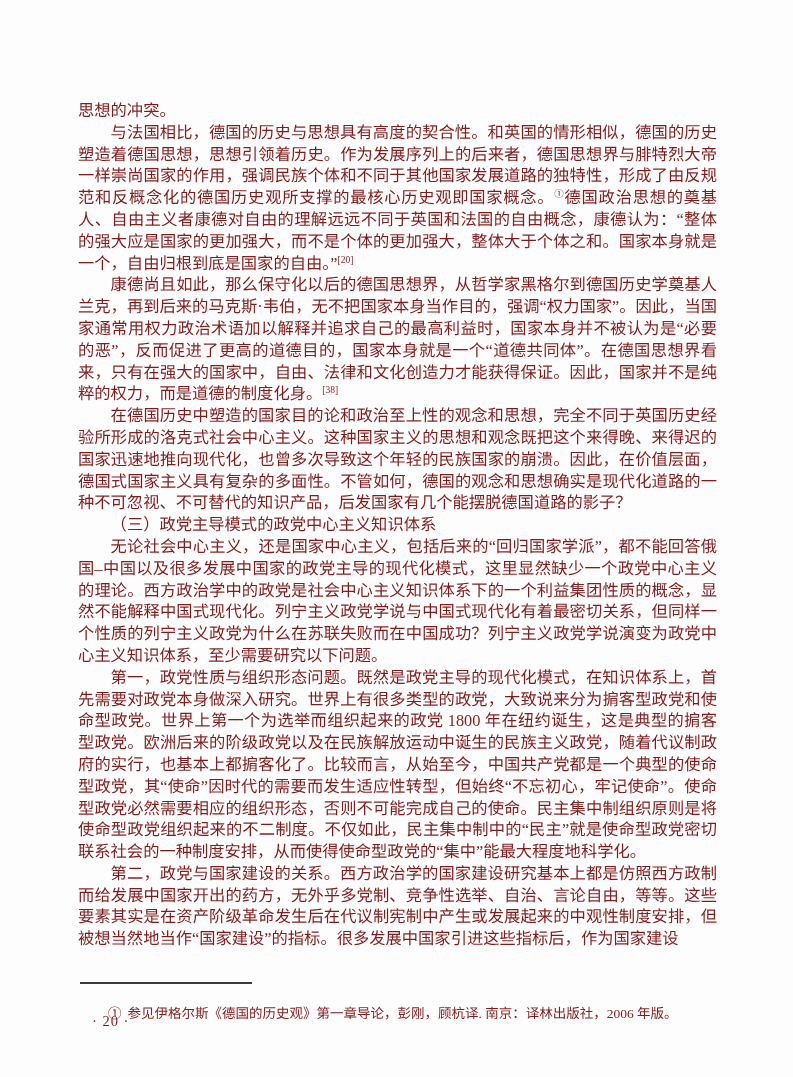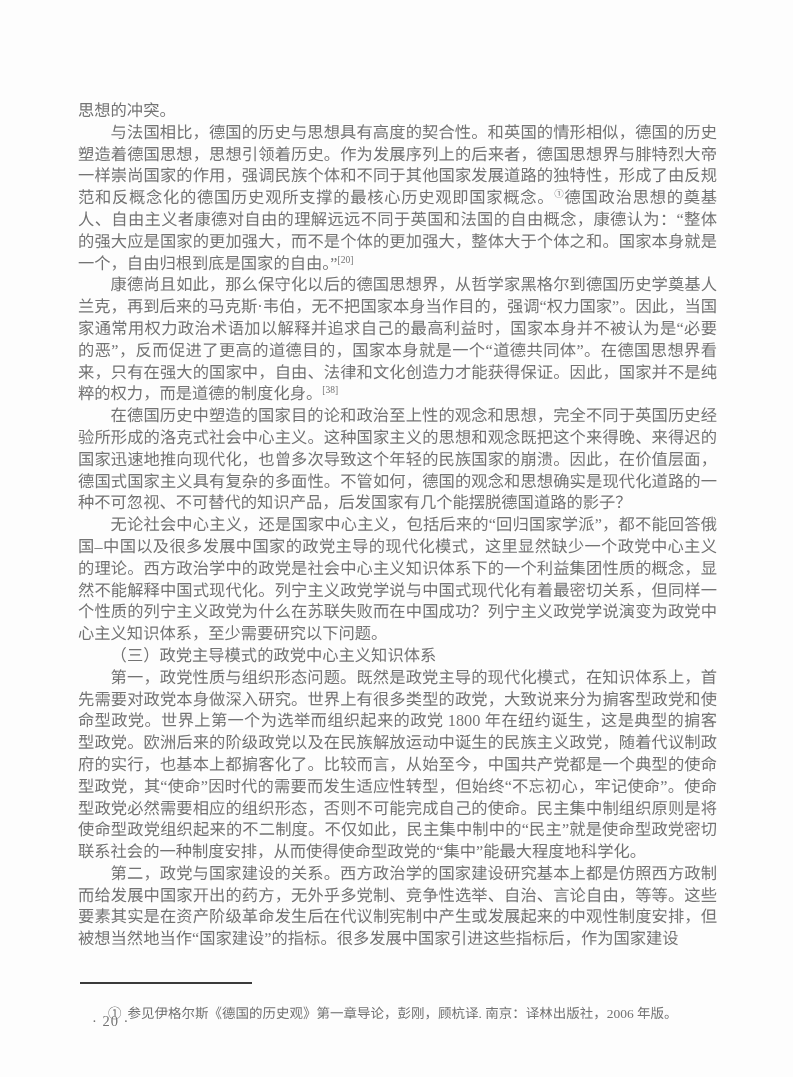--- a/index.html
+++ b/index.html
@@ -8,21 +8,21 @@
     background: #e8e8e8;
   }
   .sheet {
     position: relative;
     width: 793px;
     height: 1077px;
     margin: 0 auto;
     background: #fdfdfd;
     overflow: hidden;
     font-family: "Liberation Serif", "DejaVu Serif", serif;
-    color: #737373;
+    color: #7f1d1d;
   }
   .body-text {
     position: absolute;
     left: 78px;
     top: 100px;
     width: 639px;
     font-size: 16.3px;
     line-height: 21.8px;
     text-align: justify;
     text-justify: inter-ideograph;
@@ -73,22 +73,22 @@
 </head>
 <body>
 
 <div class="sheet">
 
   <div class="body-text">
       <p><span>思想的冲突。</span></p>
       <p class="indent"><span>与法国相比，德国的历史与思想具有高度的契合性。和英国的情形相似，德国的历史塑造着德国思想，思想引领着历史。作为发展序列上的后来者，德国思想界与腓特烈大帝一样崇尚国家的作用，强调民族个体和不同于其他国家发展道路的独特性，形成了由反规范和反概念化的德国历史观所支撑的最核心历史观即国家概念。</span><sup>①</sup><span>德国政治思想的奠基人、自由主义者康德对自由的理解远远不同于英国和法国的自由概念，康德认为：“整体的强大应是国家的更加强大，而不是个体的更加强大，整体大于个体之和。国家本身就是一个，自由归根到底是国家的自由。”</span><sup>[20]</sup></p>
       <p class="indent"><span>康德尚且如此，那么保守化以后的德国思想界，从哲学家黑格尔到德国历史学奠基人兰克，再到后来的马克斯·韦伯，无不把国家本身当作目的，强调“权力国家”。因此，当国家通常用权力政治术语加以解释并追求自己的最高利益时，国家本身并不被认为是“必要的恶”，反而促进了更高的道德目的，国家本身就是一个“道德共同体”。在德国思想界看来，只有在强大的国家中，自由、法律和文化创造力才能获得保证。因此，国家并不是纯粹的权力，而是道德的制度化身。</span><sup>[38]</sup></p>
       <p class="indent"><span>在德国历史中塑造的国家目的论和政治至上性的观念和思想，完全不同于英国历史经验所形成的洛克式社会中心主义。这种国家主义的思想和观念既把这个来得晚、来得迟的国家迅速地推向现代化，也曾多次导致这个年轻的民族国家的崩溃。因此，在价值层面，德国式国家主义具有复杂的多面性。不管如何，德国的观念和思想确实是现代化道路的一种不可忽视、不可替代的知识产品，后发国家有几个能摆脱德国道路的影子？</span></p>
+      <p class="indent"><span>（三）政党主导模式的政党中心主义知识体系</span></p>
       <p class="indent"><span>无论社会中心主义，还是国家中心主义，包括后来的“回归国家学派”，都不能回答俄国–中国以及很多发展中国家的政党主导的现代化模式，这里显然缺少一个政党中心主义的理论。西方政治学中的政党是社会中心主义知识体系下的一个利益集团性质的概念，显然不能解释中国式现代化。列宁主义政党学说与中国式现代化有着最密切关系，但同样一个性质的列宁主义政党为什么在苏联失败而在中国成功？列宁主义政党学说演变为政党中心主义知识体系，至少需要研究以下问题。</span></p>
-      <p class="indent"><span>（三）政党主导模式的政党中心主义知识体系</span></p>
       <p class="indent"><span>第一，政党性质与组织形态问题。既然是政党主导的现代化模式，在知识体系上，首先需要对政党本身做深入研究。世界上有很多类型的政党，大致说来分为掮客型政党和使命型政党。世界上第一个为选举而组织起来的政党 1800 年在纽约诞生，这是典型的掮客型政党。欧洲后来的阶级政党以及在民族解放运动中诞生的民族主义政党，随着代议制政府的实行，也基本上都掮客化了。比较而言，从始至今，中国共产党都是一个典型的使命型政党，其“使命”因时代的需要而发生适应性转型，但始终“不忘初心，牢记使命”。使命型政党必然需要相应的组织形态，否则不可能完成自己的使命。民主集中制组织原则是将使命型政党组织起来的不二制度。不仅如此，民主集中制中的“民主”就是使命型政党密切联系社会的一种制度安排，从而使得使命型政党的“集中”能最大程度地科学化。</span></p>
       <p class="indent"><span>第二，政党与国家建设的关系。西方政治学的国家建设研究基本上都是仿照西方政制而给发展中国家开出的药方，无外乎多党制、竞争性选举、自治、言论自由，等等。这些要素其实是在资产阶级革命发生后在代议制宪制中产生或发展起来的中观性制度安排，但被想当然地当作“国家建设”的指标。很多发展中国家引进这些指标后，作为国家建设</span></p>
     </div>
 
   <div class="footnote-rule"></div>
 
   <p class="footnote"><span class="fn-marker">①</span><span>参见伊格尔斯《德国的历史观》第一章导论，彭刚，顾杭译. 南京：译林出版社，2006 年版。</span></p>
 
   <div class="page-number">· 20 ·</div>
 

